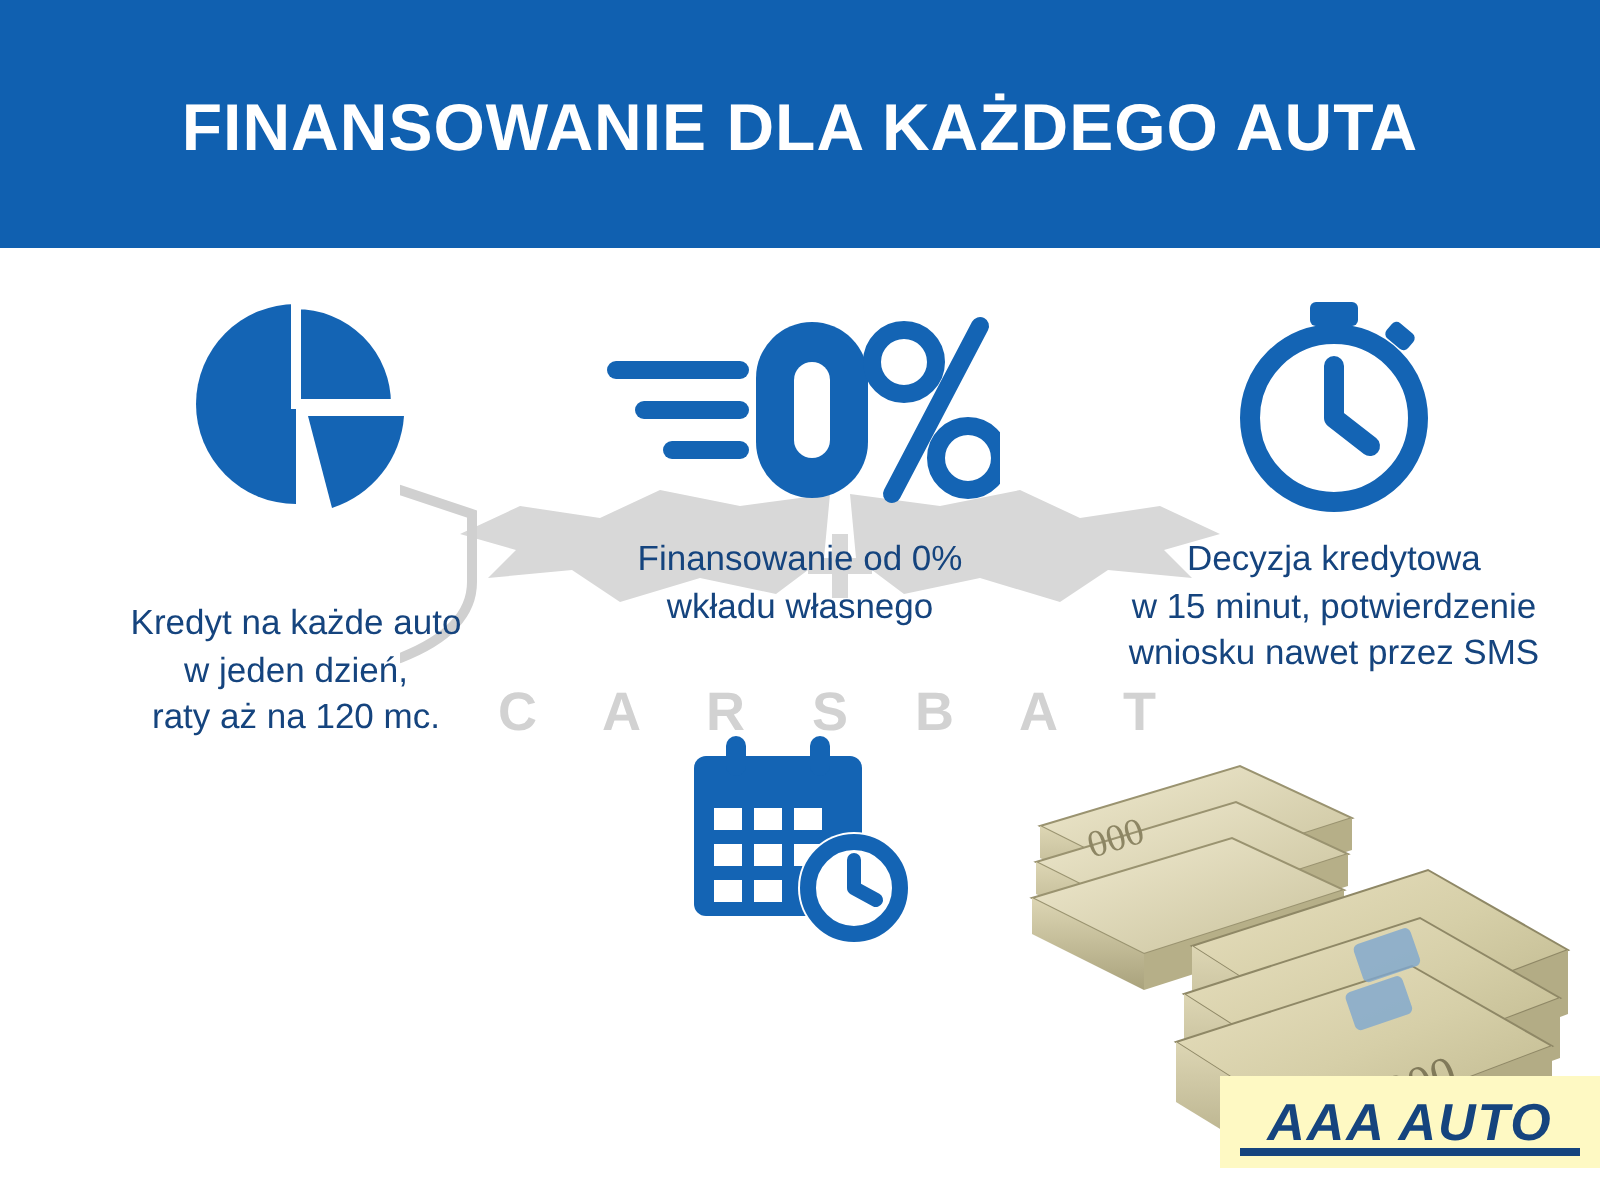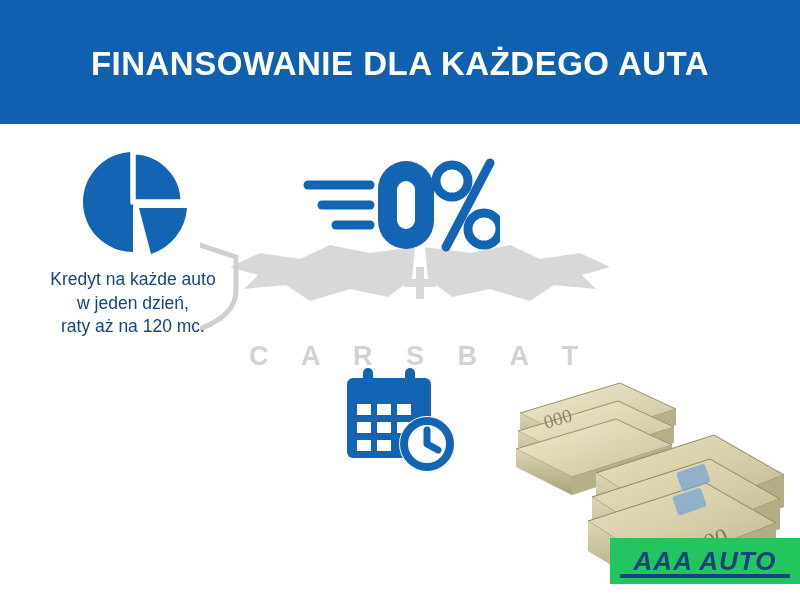--- a/index.html
+++ b/index.html
@@ -101,39 +101,39 @@
   .caption {
     color: #15447e;
     font-size: 17.5px;
     line-height: 1.35;
     text-align: center;
     font-weight: normal;
     margin-top: 6px;
   }
   .r1 { top: 18px; }
   .r2 { top: 238px; }
-  .c1 { left: 0px; }
+  .c1 { left: 15px; gap: 32px; }
   .c2 { left: 267px; }
   .c3 { left: 534px; }
   
   .money {
     position: absolute;
     left: 500px;
     top: 355px;
     width: 300px;
     height: 245px;
   }
   
   .logo {
     position: absolute;
     right: 0;
     bottom: 0;
     width: 190px;
     height: 46px;
-    background: #22c55e;
+    background: #fef9c3;
     display: flex;
     align-items: center;
     justify-content: center;
   }
   .logo-text {
     color: #15447e;
     font-weight: bold;
     font-style: italic;
     font-size: 26px;
     letter-spacing: 1px;
@@ -199,22 +199,38 @@
             <line x1="22" y1="58" x2="70" y2="58"></line>
             <line x1="36" y1="78" x2="70" y2="78"></line>
           </g>
           <rect x="78" y="14" width="56" height="88" rx="28" fill="#1464b4"></rect>
           <rect x="97" y="34" width="18" height="48" rx="9" fill="#ffffff"></rect>
           <circle cx="152" cy="34" r="16" fill="none" stroke="#1464b4" stroke-width="9"></circle>
           <circle cx="184" cy="82" r="16" fill="none" stroke="#1464b4" stroke-width="9"></circle>
           <line x1="190" y1="16" x2="146" y2="100" stroke="#1464b4" stroke-width="9" stroke-linecap="round"></line>
         </svg>
       </div>
-    </div>
-
+      <div class="caption" style="white-space:pre-line">Finansowanie od 0%
+wkładu własnego</div>
+    </div>
+
+    <div class="cell r1 c3">
+      <div class="icon-box">
+        <svg width="120" height="118" viewBox="0 0 120 118">
+          <circle cx="60" cy="66" r="42" fill="none" stroke="#1464b4" stroke-width="10"></circle>
+          <path d="M60 40 L60 66 L78 80" fill="none" stroke="#1464b4" stroke-width="10" stroke-linecap="round" stroke-linejoin="round"></path>
+          <rect x="48" y="8" width="24" height="12" rx="3" fill="#1464b4"></rect>
+          <rect x="54" y="18" width="12" height="10" fill="#1464b4"></rect>
+          <rect x="86" y="20" width="14" height="10" rx="3" fill="#1464b4" transform="rotate(40 93 25)"></rect>
+        </svg>
+      </div>
+      <div class="caption" style="white-space:pre-line">Decyzja kredytowa
+w 15 minut, potwierdzenie
+wniosku nawet przez SMS</div>
+    </div>
 
 
     <div class="cell r2 c2">
       <div class="icon-box">
         <svg width="130" height="116" viewBox="0 0 130 116">
           <rect x="12" y="14" width="84" height="80" rx="6" fill="#1464b4"></rect>
           <rect x="28" y="4" width="10" height="20" rx="5" fill="#1464b4"></rect>
           <rect x="70" y="4" width="10" height="20" rx="5" fill="#1464b4"></rect>
           <g fill="#ffffff">
             <rect x="22" y="40" width="14" height="11"></rect>

